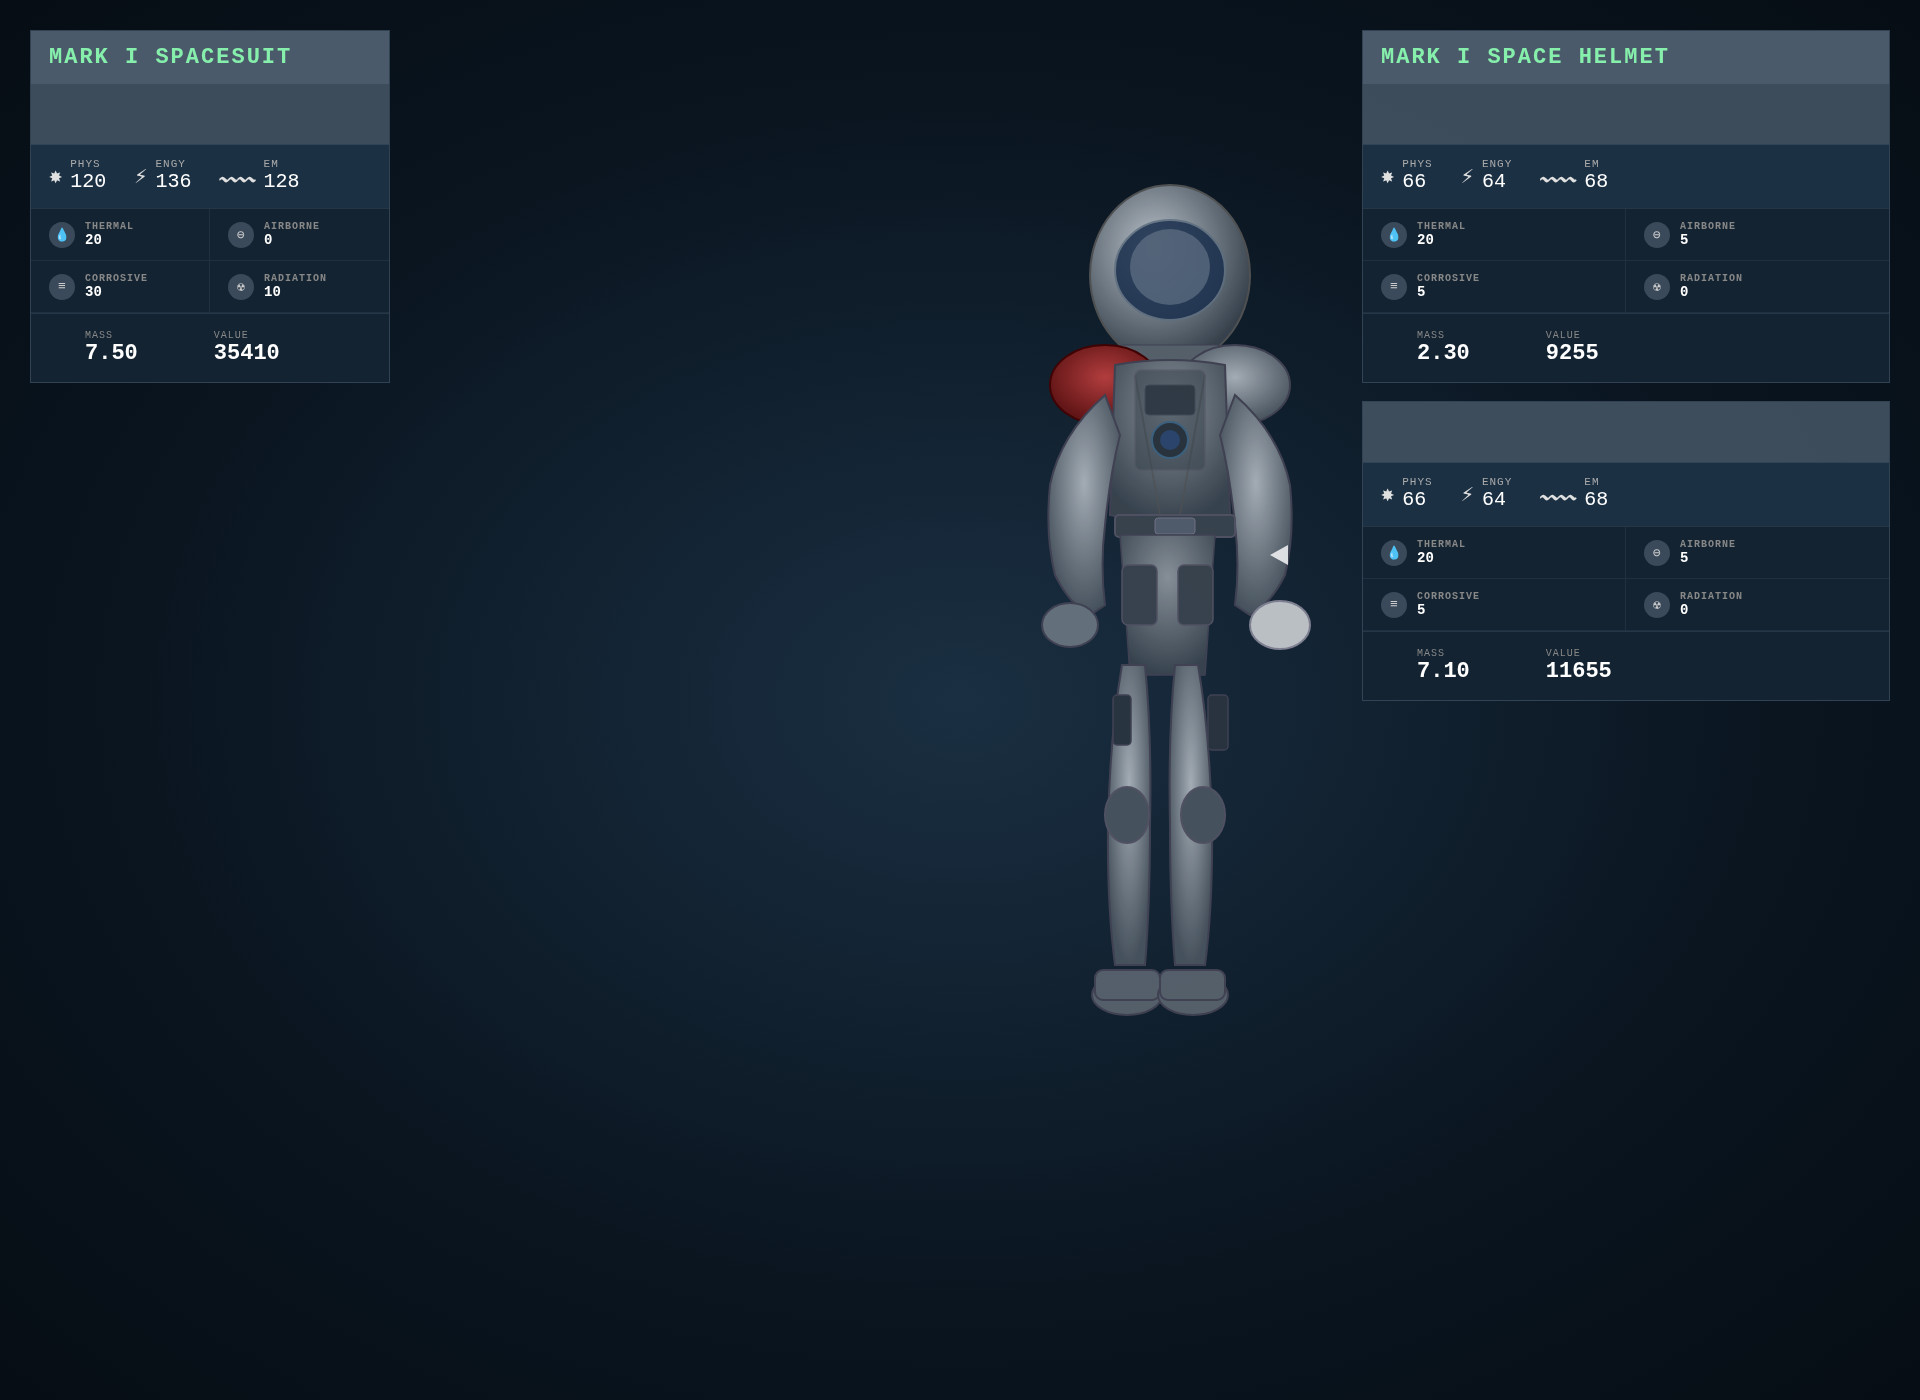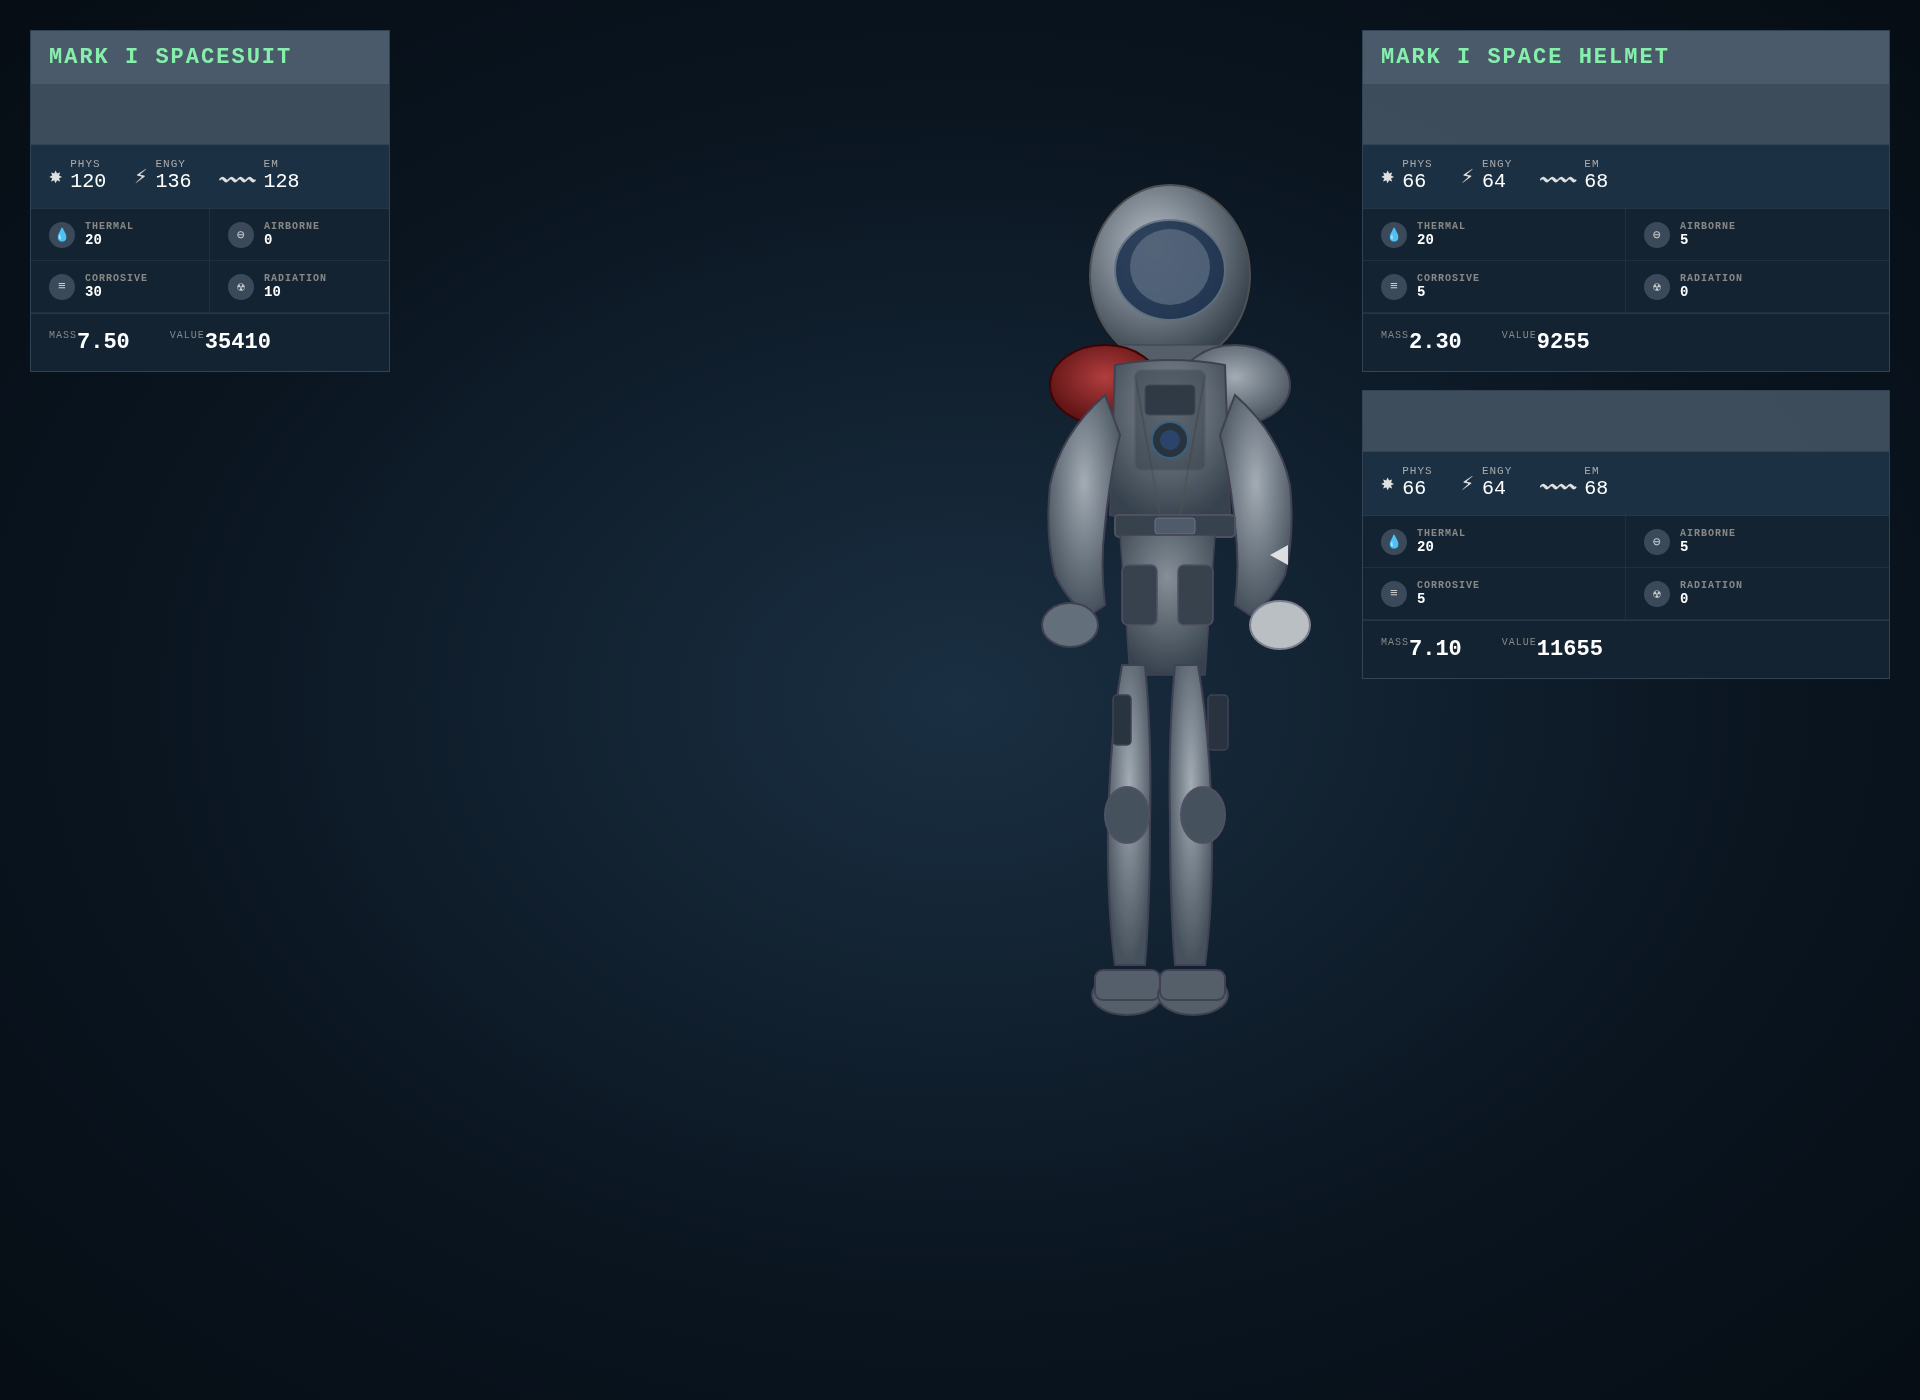--- a/index.html
+++ b/index.html
@@ -171,20 +171,22 @@
     .mass-value-row {
       display: flex;
       gap: 40px;
       padding: 16px 18px;
       background: rgba(20, 35, 50, 0.9);
       border-top: 1px solid rgba(80,100,120,0.3);
     }
 
     .mv-item {
       display: flex;
+      flex-direction: column;
+      margin-left: 36px;
     }
 
     .mv-label {
       font-size: 10px;
       letter-spacing: 1px;
       color: #888888;
       text-transform: uppercase;
     }
 
     .mv-value {

